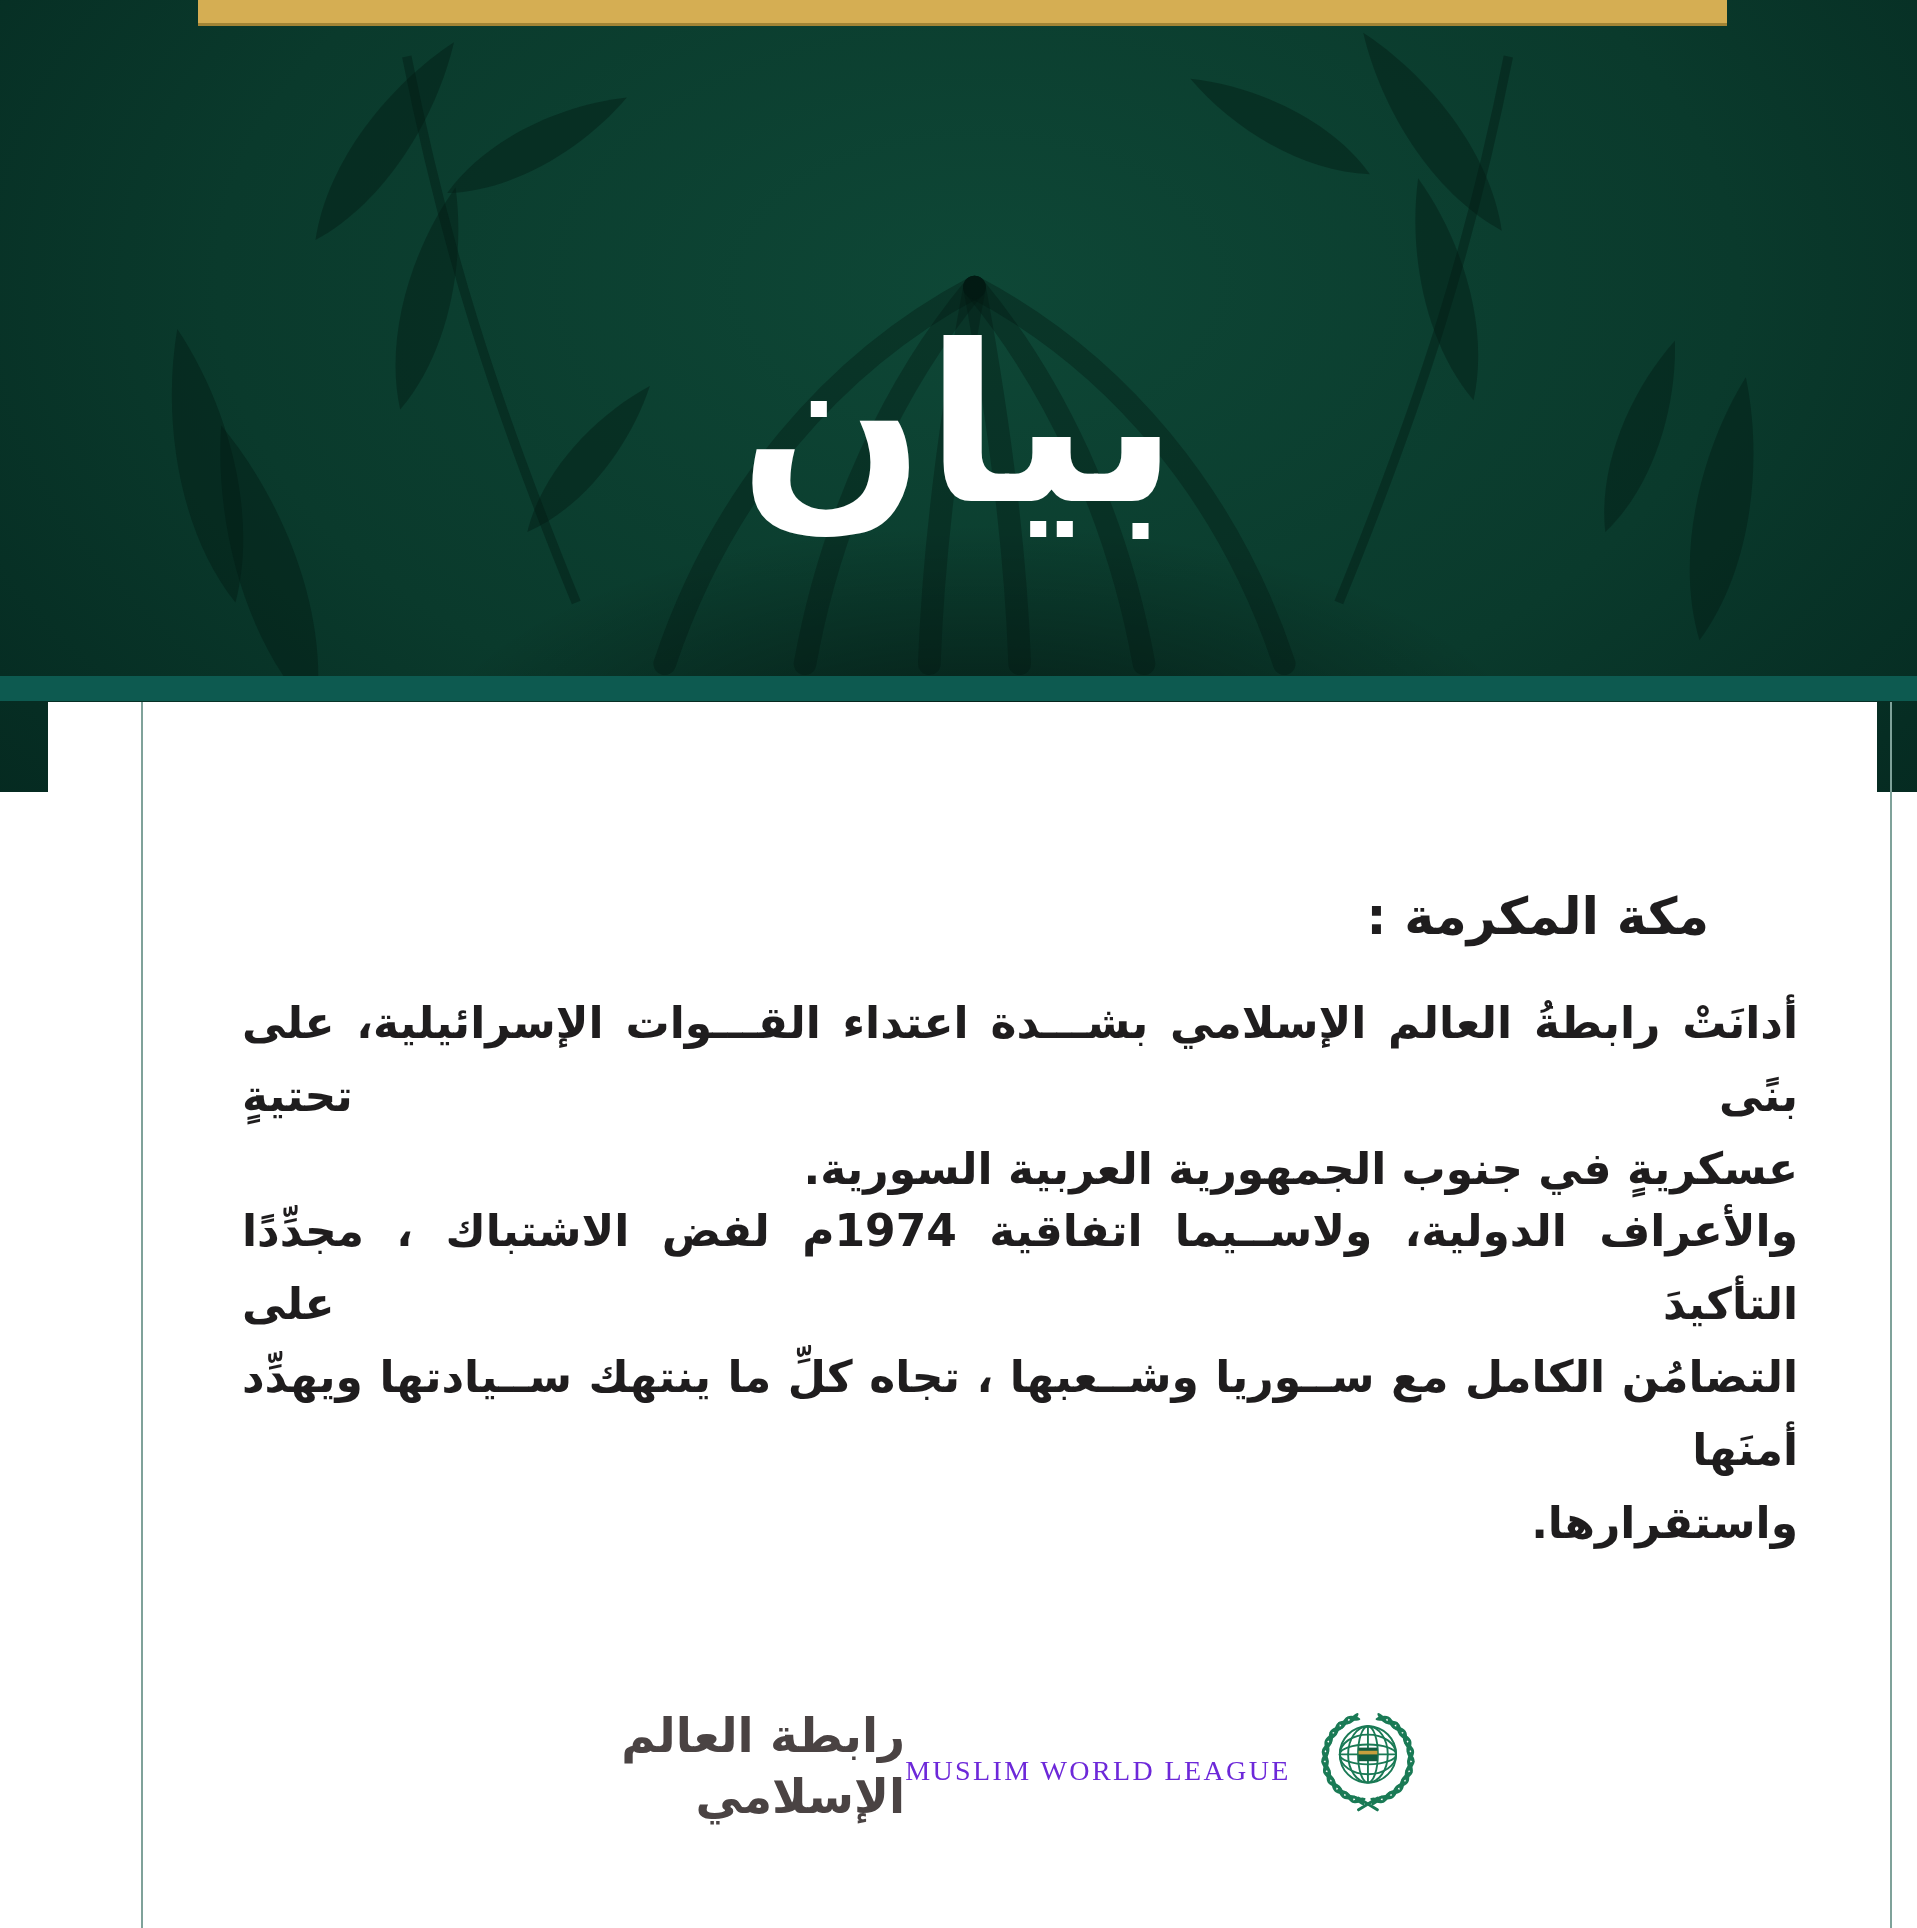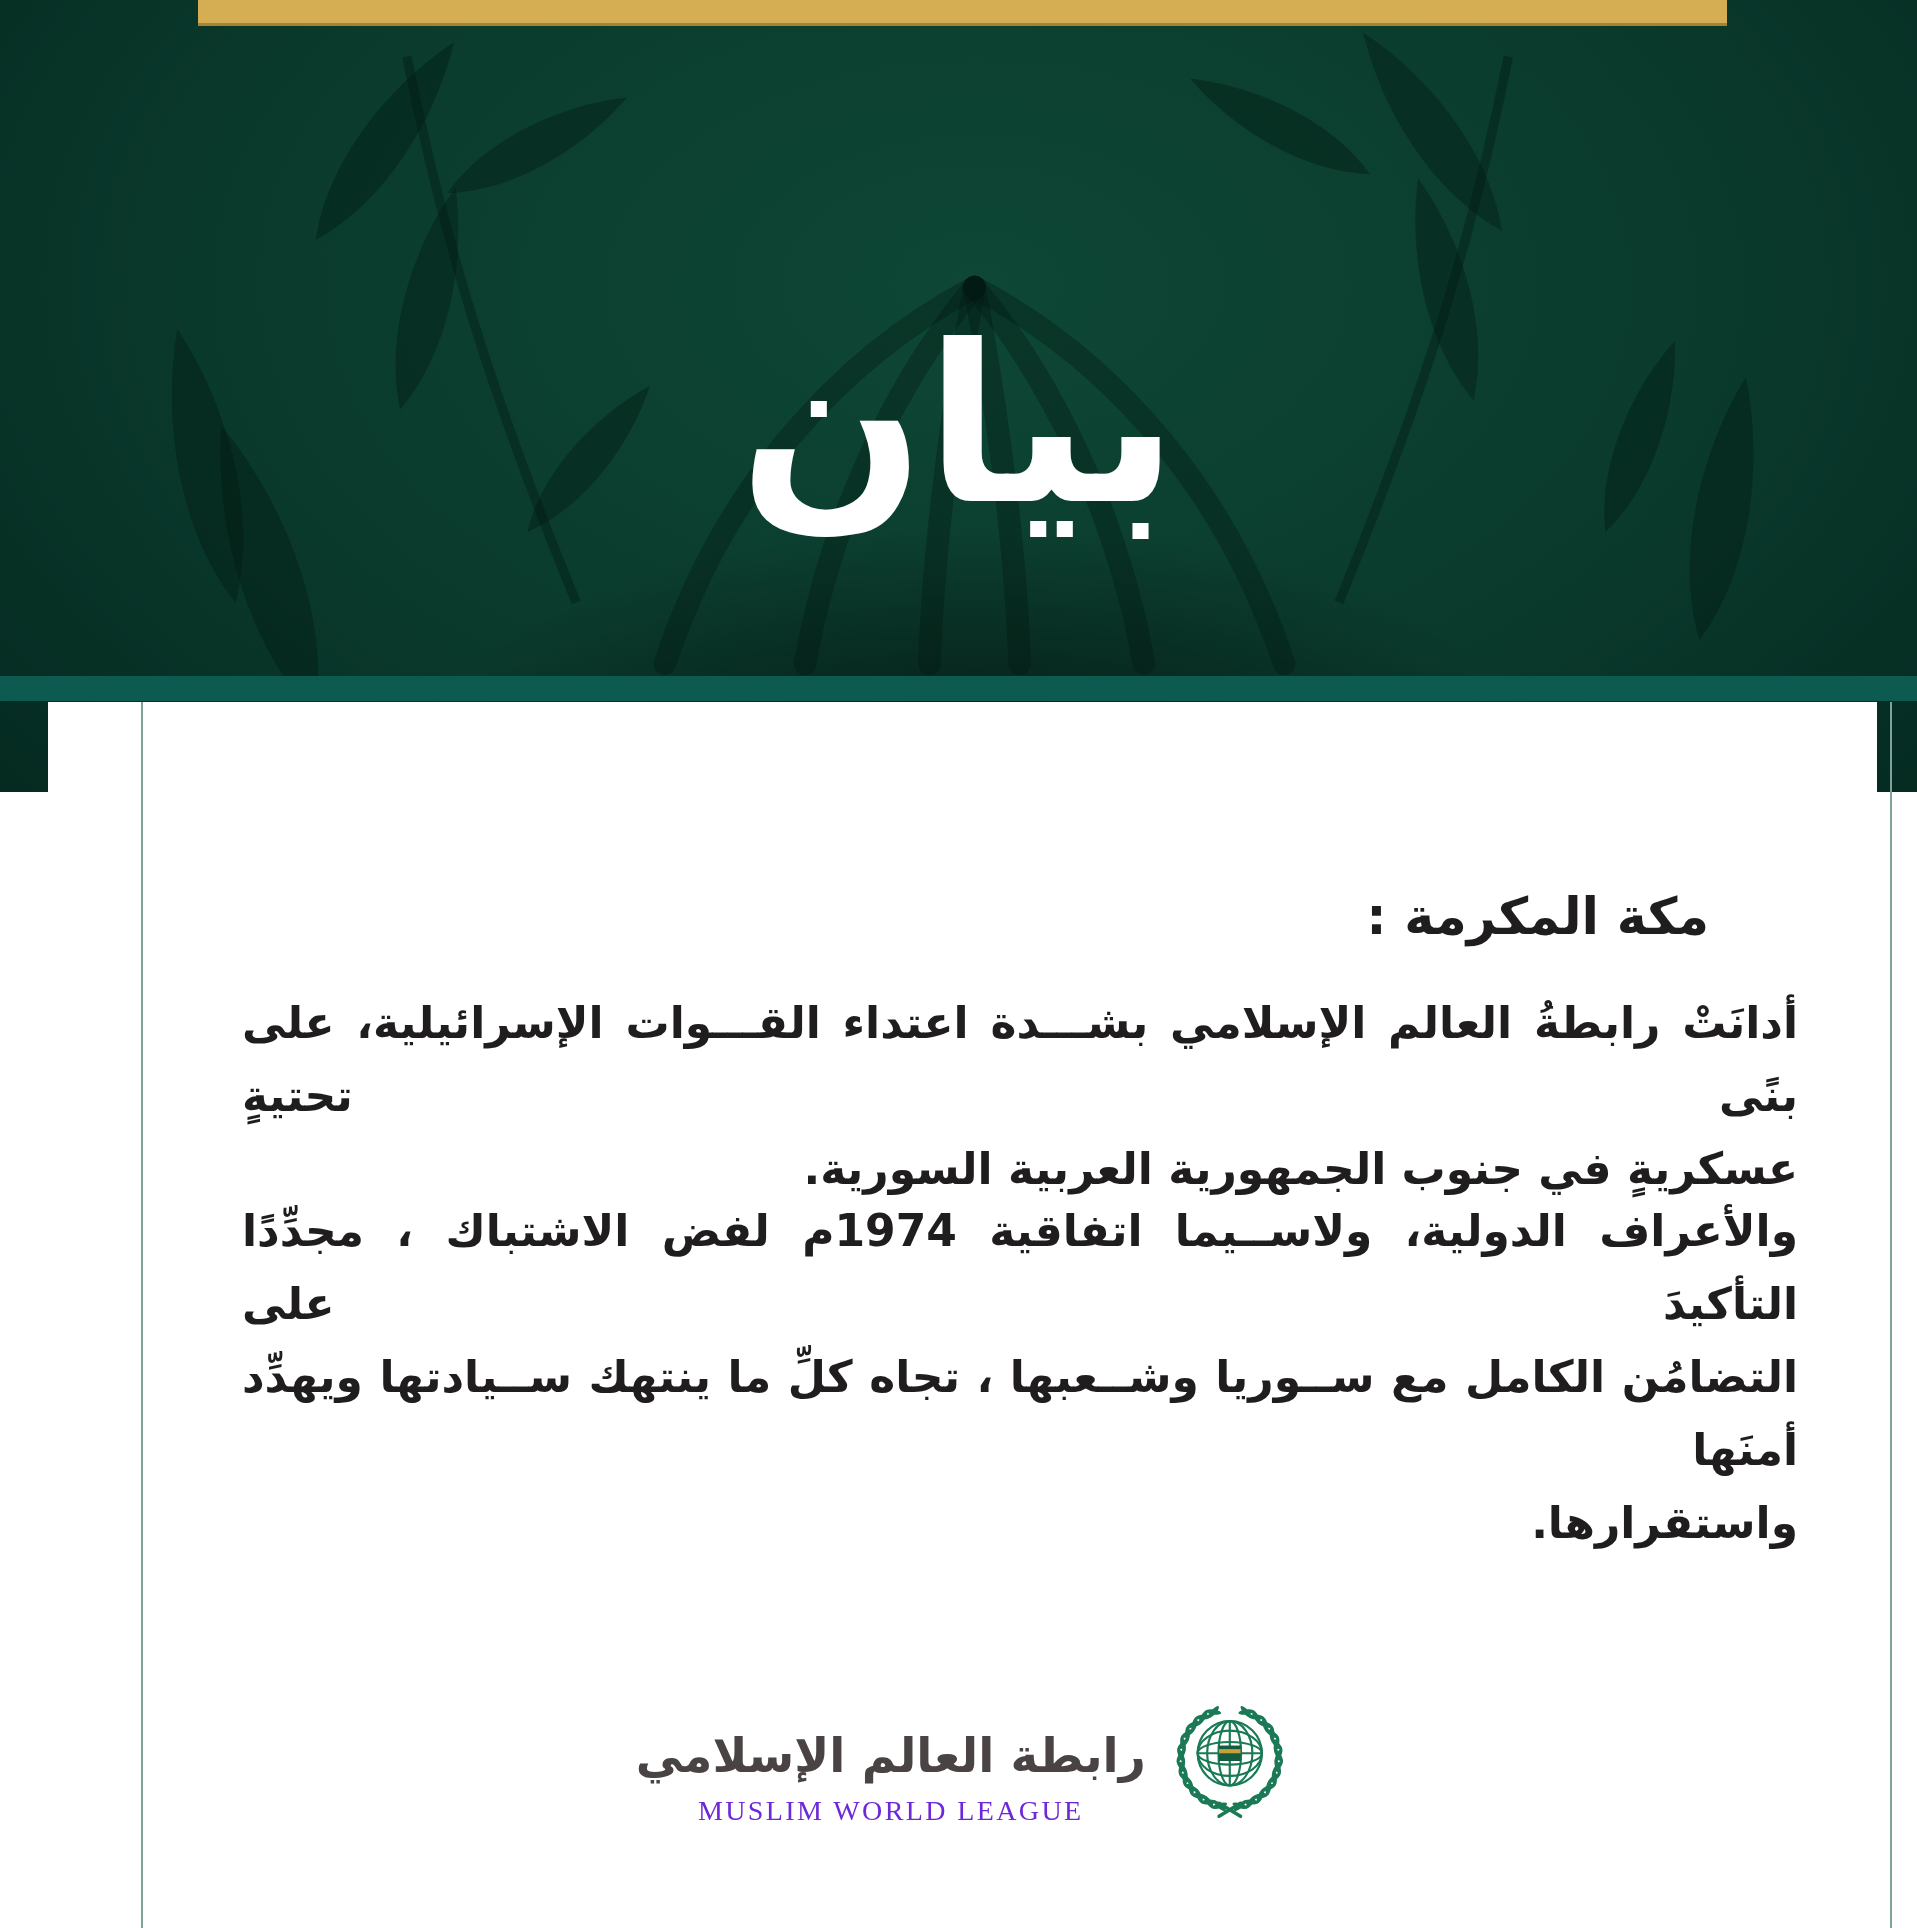--- a/index.html
+++ b/index.html
@@ -26,21 +26,21 @@
     font-size:51px;font-weight:bold;color:#1f1d1e;direction:rtl;}
   .para{position:absolute;left:194px;width:1556px;direction:rtl;
     font-size:44px;font-weight:bold;color:#1f1d1e;}
   .para .line{line-height:73px;text-align:justify;text-align-last:justify;}
   .para .line.last{text-align-last:right;}
   .para1{top:284px;}
   .para2{top:492px;}
   
   .logo{position:absolute;top:996px;left:50%;transform:translateX(-50%);
     display:flex;align-items:flex-end;gap:24.5px;}
-  .logo-text{display:flex;flex-direction:column;align-items:center;}
+  .logo-text{display:flex;flex-direction:row;align-items:center;}
   .logo-ar{font-size:47px;font-weight:bold;color:#4a4343;direction:rtl;line-height:1.3;}
   .logo-en{font-size:28px;font-weight:normal;color:#6d28d9;letter-spacing:2.4px;
     font-family:"Liberation Serif","DejaVu Serif",serif;margin-top:9.4px;white-space:nowrap;}
   .emblem{width:119px;height:129px;display:block;}
 </style>
 </head>
 <body>
 
 <div class="page">
 

